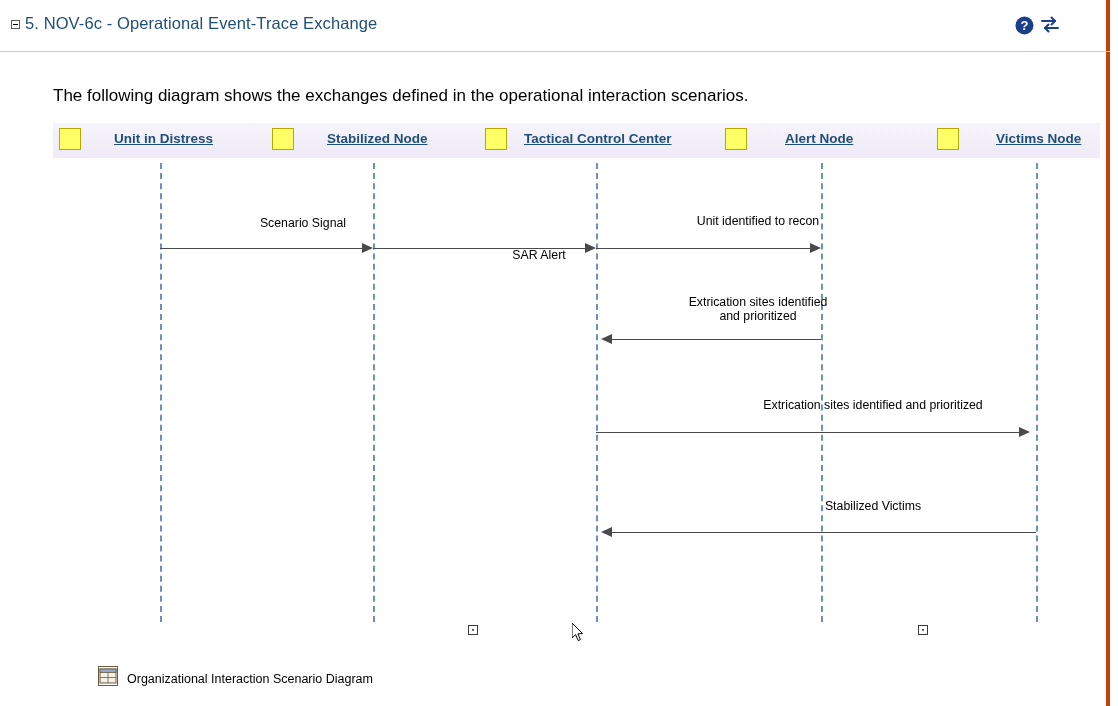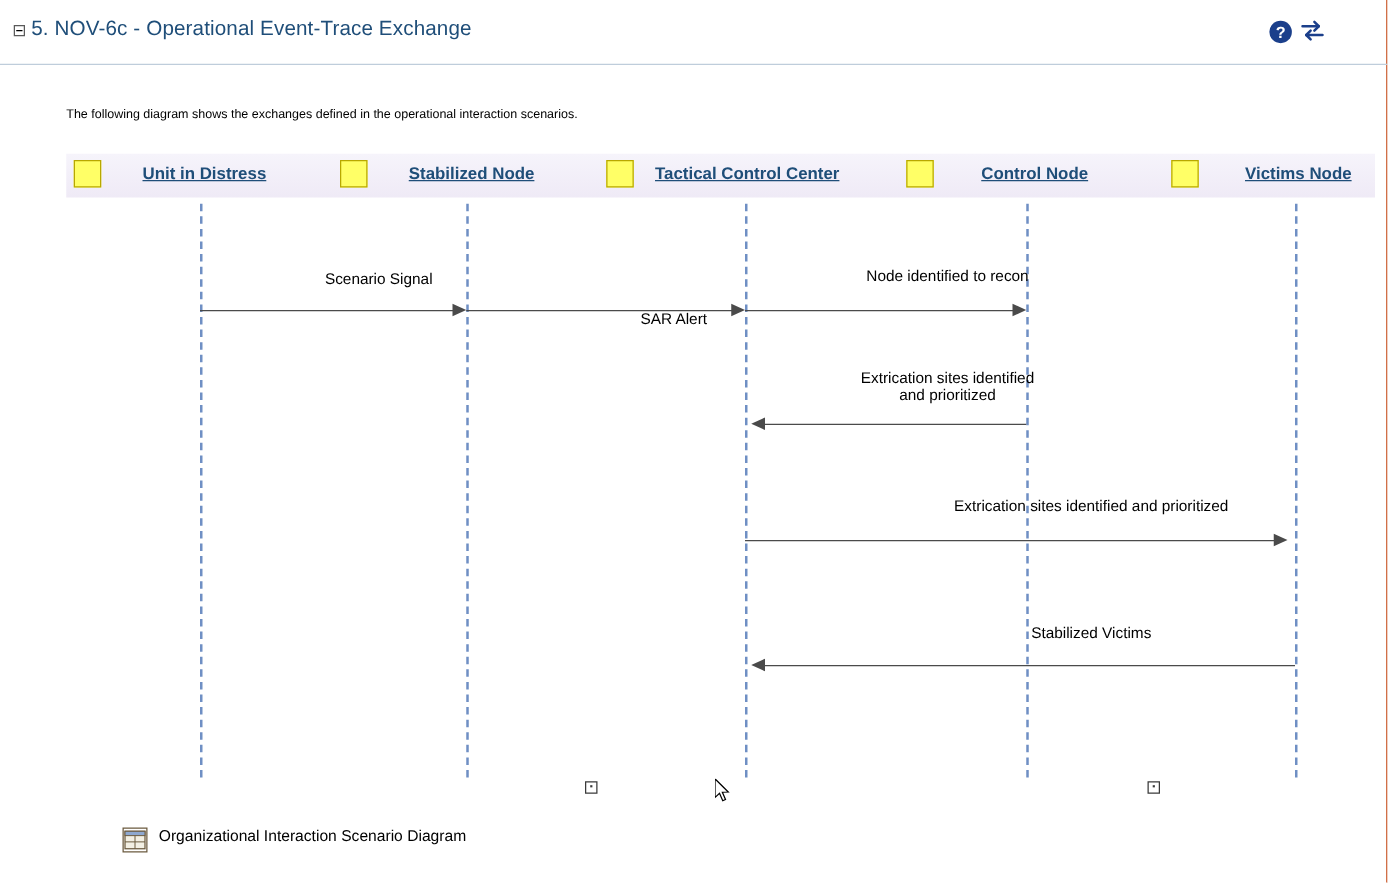--- a/index.html
+++ b/index.html
@@ -13,21 +13,21 @@
     font-family: "Liberation Sans", sans-serif;
     overflow: hidden;
     position: relative;
   }
   .page {
     position: absolute;
     left: 0; top: 0;
     width: 1110px;
     height: 706px;
     background: #ffffff;
-    border-right: 1px solid #c2410c;
+    border-right: 4px solid #c2410c;
     box-sizing: border-box;
   }
   .right-edge {
     position: absolute;
     right: 0; top: 0;
     width: 8px; height: 706px;
     background: #ffffff;
   }
 
   
@@ -70,21 +70,21 @@
   .sync-icon {
     position: absolute;
     right: 50px; top: 15px;
     width: 20px; height: 20px;
   }
 
   
   .intro {
     position: absolute;
     left: 53px; top: 86px;
-    font-size: 10px;
+    font-size: 17px;
     color: #000000;
   }
 
   
   .diagram {
     position: absolute;
     left: 53px; top: 123px;
     width: 1047px;
     height: 520px;
   }
@@ -166,21 +166,21 @@
     left: 572px; top: 623px;
     width: 12px; height: 19px;
   }
 
   
   .footer {
     position: absolute;
     left: 60px; top: 662px;
     height: 24px;
     display: flex;
-    align-items: flex-start;
+    align-items: flex-end;
     gap: 9px;
     padding-left: 38px;
   }
   .footer-icon {
     width: 20px; height: 20px;
     border: 1px solid #6b5a3e;
     background: #ffffff;
     box-sizing: border-box;
     position: relative;
   }
@@ -225,36 +225,36 @@
 
     <div class="actor-box" style="left:219px;"></div>
     <div class="actor-label" style="left:274px;">Stabilized Node</div>
     <div class="lifeline" style="left:320px;"></div>
 
     <div class="actor-box" style="left:432px;"></div>
     <div class="actor-label" style="left:471px;">Tactical Control Center</div>
     <div class="lifeline" style="left:543px;"></div>
 
     <div class="actor-box" style="left:672px;"></div>
-    <div class="actor-label" style="left:732px;">Control Node</div>
+    <div class="actor-label" style="left:732px;">Alert Node</div>
     <div class="lifeline" style="left:768px;"></div>
 
     <div class="actor-box" style="left:884px;"></div>
     <div class="actor-label" style="left:943px;">Victims Node</div>
     <div class="lifeline" style="left:983px;"></div>
 
     <div class="msg-label" style="left:150px; top:93px; width:200px;">Scenario Signal</div>
     <div class="msg-line" style="left:107px; top:125px; width:208px;"></div>
     <div class="arrowhead arrow-right" style="left:309px; top:120px;"></div>
 
     <div class="msg-label" style="left:386px; top:93px; width:200px;margin-top:32px;">SAR Alert</div>
     <div class="msg-line" style="left:320px; top:125px; width:218px;"></div>
     <div class="arrowhead arrow-right" style="left:532px; top:120px;"></div>
 
-    <div class="msg-label" style="left:605px; top:91px; width:200px;">Node identified to recon</div>
+    <div class="msg-label" style="left:605px; top:91px; width:200px;">Unit identified to recon</div>
     <div class="msg-line" style="left:543px; top:125px; width:220px;"></div>
     <div class="arrowhead arrow-right" style="left:757px; top:120px;"></div>
 
     <div class="msg-label" style="left:605px; top:172px; width:200px;">Extrication sites identified
 and prioritized</div>
     <div class="msg-line" style="left:554px; top:216px; width:214px;"></div>
     <div class="arrowhead arrow-left" style="left:548px; top:211px;"></div>
 
     <div class="msg-label" style="left:605px; top:275px; width:430px;">Extrication sites identified and prioritized</div>
     <div class="msg-line" style="left:543px; top:309px; width:429px;"></div>

